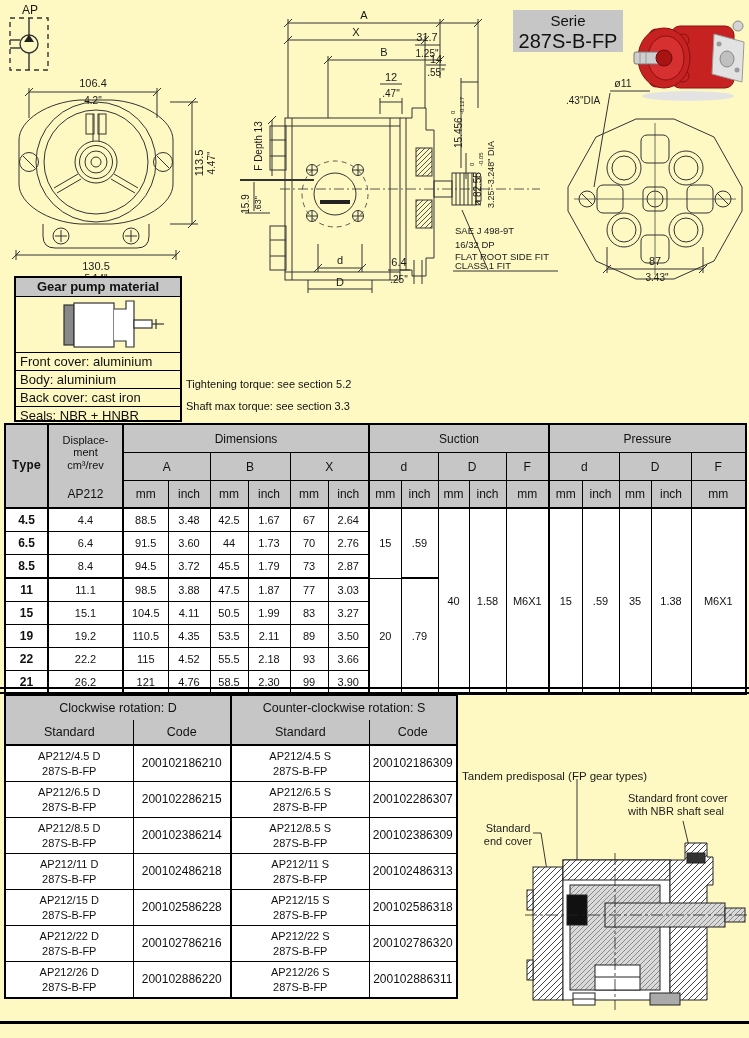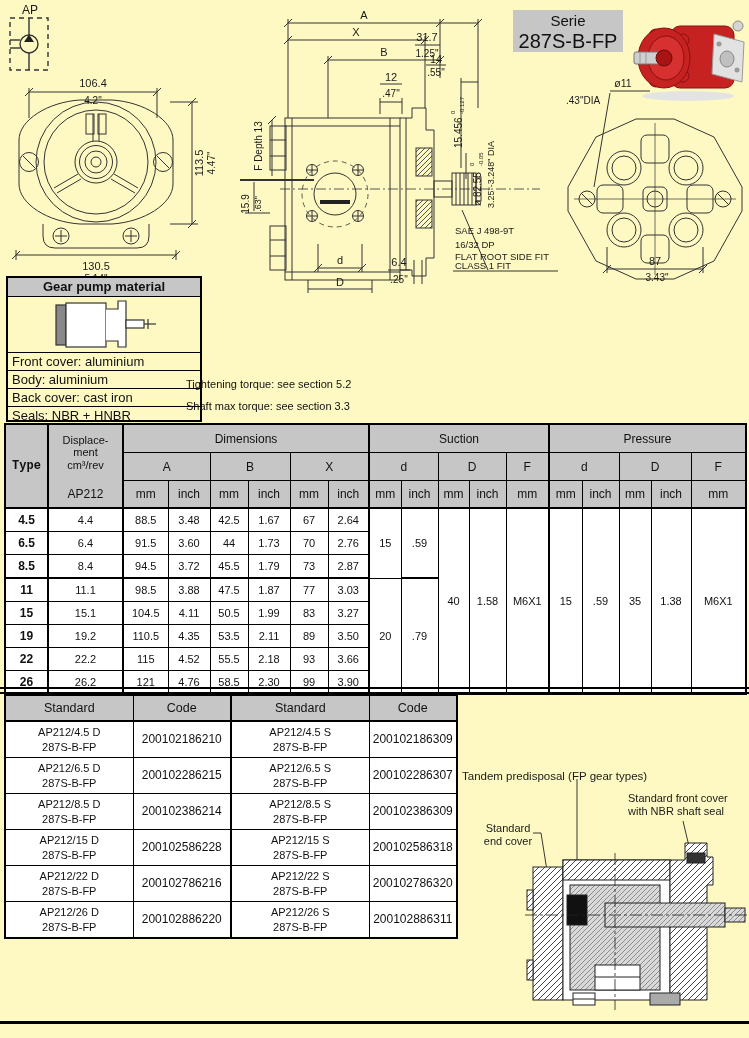--- a/index.html
+++ b/index.html
@@ -10,21 +10,21 @@
   svg text{fill:#1a1a1a;}
   .lbl{color:#1a1a1a;}
 
   
   .serie-box{left:513px;top:10px;width:110px;height:42px;background:#c6c6c6;
              text-align:center;line-height:1.1;padding-top:3px;box-sizing:border-box;}
   .serie-box .s1{font-size:15px;}
   .serie-box .s2{font-size:20px;}
 
   
-  .mat-box{left:6px;top:276px;width:196px;height:146px;border:2px solid #000;box-sizing:border-box;}
+  .mat-box{left:14px;top:276px;width:168px;height:146px;border:2px solid #000;box-sizing:border-box;}
   .mat-box .mt{background:#c6c6c6;border-bottom:1px solid #000;font-size:13px;font-weight:bold;
                text-align:center;height:18px;line-height:18px;}
   .mat-box .micon{height:55px;position:relative;}
   .mat-box .mrow{border-top:1px solid #000;font-size:13px;height:17px;line-height:17px;padding-left:4px;}
 
   .note{font-size:11px;}
 
   
   table{border-collapse:collapse;table-layout:fixed;}
   .dim-table{left:4px;top:423px;width:741px;border:2px solid #000;}
@@ -513,21 +513,21 @@
           <td class="type-cell">22</td>
           <td class="gl">22.2</td>
           <td class="gl">115</td>
           <td>4.52</td>
           <td>55.5</td>
           <td>2.18</td>
           <td>93</td>
           <td>3.66</td>
         </tr>
         <tr>
-          <td class="type-cell">26</td>
+          <td class="type-cell">21</td>
           <td class="gl">26.2</td>
           <td class="gl">121</td>
           <td>4.76</td>
           <td>58.5</td>
           <td>2.30</td>
           <td>99</td>
           <td>3.90</td>
         </tr>
       </tbody>
   </table>
@@ -535,20 +535,24 @@
   <div class="abs dbl"></div>
 
   <table class="abs rot-table">
     <colgroup>
       <col style="width:128px">
         <col style="width:98px">
       <col style="width:138px">
         <col style="width:88px">
     </colgroup>
     <thead>
+      <tr class="band">
+        <th colspan="2" class="mr2">Clockwise rotation: D</th>
+        <th colspan="2">Counter-clockwise rotation: S</th>
+      </tr>
       <tr class="sub">
         <th>Standard</th>
         <th class="mr2">Code</th>
         <th>Standard</th>
         <th>Code</th>
       </tr>
     </thead>
     <tbody>
         <tr>
           <td>
@@ -578,20 +582,32 @@
           <td>
             <div>AP212/8.5 D</div>
             <div>287S-B-FP</div>
           </td>
           <td class="code">200102386214</td>
           <td class="mid">
             <div>AP212/8.5 S</div>
             <div>287S-B-FP</div>
           </td>
           <td class="code">200102386309</td>
+        </tr>
+        <tr>
+          <td>
+            <div>AP212/11 D</div>
+            <div>287S-B-FP</div>
+          </td>
+          <td class="code">200102486218</td>
+          <td class="mid">
+            <div>AP212/11 S</div>
+            <div>287S-B-FP</div>
+          </td>
+          <td class="code">200102486313</td>
         </tr>
         <tr>
           <td>
             <div>AP212/15 D</div>
             <div>287S-B-FP</div>
           </td>
           <td class="code">200102586228</td>
           <td class="mid">
             <div>AP212/15 S</div>
             <div>287S-B-FP</div>

